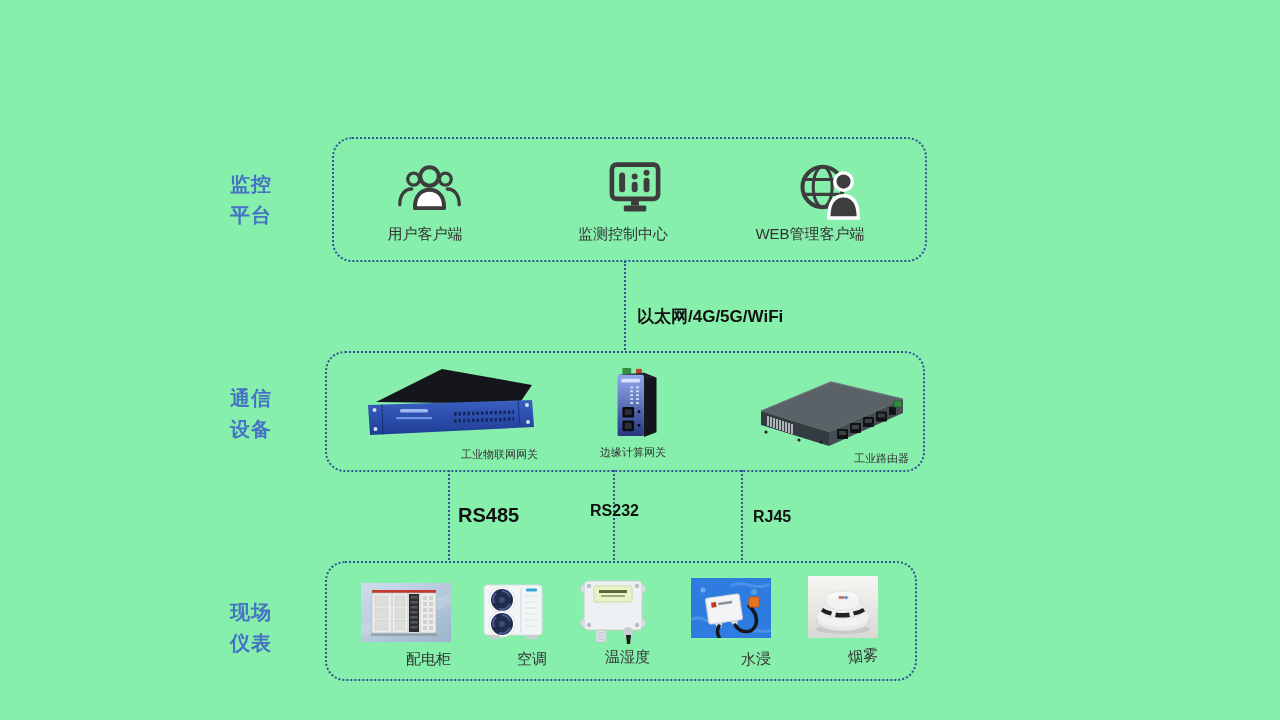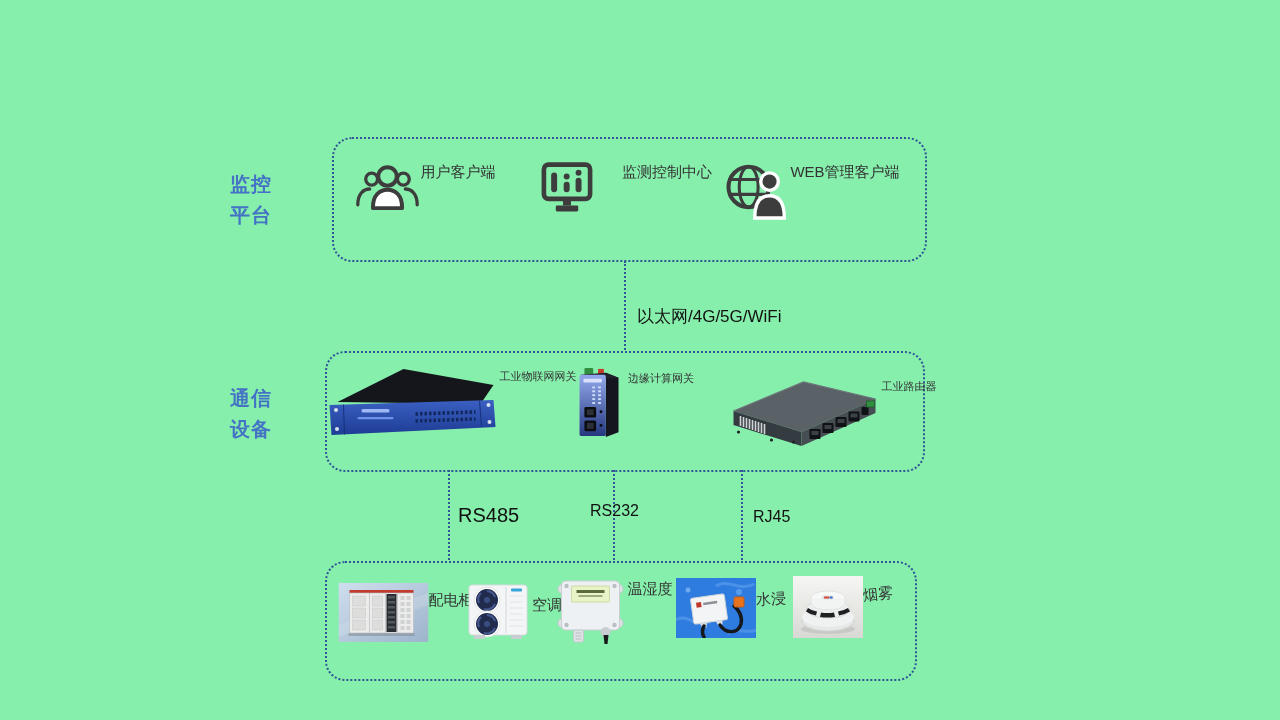--- a/index.html
+++ b/index.html
@@ -14,41 +14,45 @@
     font-family:"Liberation Sans","DejaVu Sans",sans-serif;overflow:hidden;
   }
   .layer-label{
     position:absolute;width:70px;text-align:center;color:var(--accent);
     font-size:20px;font-weight:bold;line-height:31px;letter-spacing:1px;
   }
   .dash-box{
     position:absolute;border:2px dotted var(--border);border-radius:20px;background:transparent;
   }
   .vline{position:absolute;width:0;border-left:2px dotted var(--border);}
-  .conn-label{position:absolute;color:#111111;font-weight:normal;font-size:17px;white-space:nowrap;}
-  .node{position:absolute;display:flex;flex-direction:row;align-items:flex-start;transform:translateX(-50%);}
+  .conn-label{position:absolute;color:#111111;font-weight:bold;font-size:17px;white-space:nowrap;}
+  .node{position:absolute;display:flex;flex-direction:column;align-items:flex-end;transform:translateX(-50%);}
   .caption{font-size:15px;color:var(--caption);white-space:nowrap;margin-top:5px;}
   .caption.mid{font-size:11px;}
   .ic-s{stroke:var(--icon);fill:none;}
   .ic-f{fill:var(--icon);}
   .ic-fw{fill:var(--icon);stroke:#ffffff;}
 </style>
 </head>
 <body>
 
 <div class="canvas">
 
   <div class="layer-label" style="left:216px;top:169px;">
     <span>监控</span><br>
     <span>平台</span>
   </div>
   <div class="layer-label" style="left:216px;top:383px;text-align:center;">
     <span>通信</span><br>
     <span>设备</span>
   </div>
+  <div class="layer-label" style="left:216px;top:597px;">
+    <span>现场</span><br>
+    <span>仪表</span>
+  </div>
 
   <div class="dash-box" style="left:332px;top:137px;width:591px;height:121px;"></div>
   <div class="dash-box" style="left:325px;top:351px;width:596px;height:117px;"></div>
   <div class="dash-box" style="left:325px;top:561px;width:588px;height:116px;"></div>
 
   <div class="vline" style="left:624px;top:261px;height:89px;"></div>
   <div class="conn-label" style="left:637px;top:305px;">以太网/4G/5G/WiFi</div>
 
   <div class="vline" style="left:448px;top:470px;height:90px;"></div>
   <div class="vline" style="left:613px;top:470px;height:90px;"></div>
@@ -66,21 +70,21 @@
         <path d="M95,66 C95,50 87,42 77,42"></path>
       </g>
       <g class="ic-s" stroke-width="6" stroke-linejoin="round" stroke-linecap="round">
         <circle cx="50" cy="23" r="14"></circle>
         <path d="M28,71 v-2 c0,-17 10,-26 22,-26 c12,0 22,9 22,26 v2 z" fill="#ffffff"></path>
       </g>
     </svg>
     <div class="caption">用户客户端</div>
   </div>
 
-  <div class="node" style="left:623px;top:158px;gap:22px;">
+  <div class="node" style="left:623px;top:158px;">
     <svg width="66" height="62" viewBox="0 0 100 84">
       <rect class="ic-s" x="15" y="5" width="70" height="52" rx="7" stroke-width="7"></rect>
       <g class="ic-f">
         <rect x="26" y="17" width="9" height="30" rx="4.5"></rect>
         <circle cx="49.5" cy="23" r="4.5"></circle>
         <rect x="45" y="31" width="9" height="16" rx="4.5"></rect>
         <circle cx="67.5" cy="17.5" r="4.5"></circle>
         <rect x="63" y="25" width="9" height="22" rx="4.5"></rect>
         <rect x="44" y="57" width="12" height="10"></rect>
         <rect x="33" y="67" width="34" height="9" rx="2"></rect>
@@ -285,21 +289,21 @@
       <circle cx="21" cy="44" r="11" fill="#202b4e"></circle>
       <g stroke="#46598f" stroke-width="2" fill="none">
         <path d="M21,35 a9,9 0 0 1 8,6"></path>
           <path d="M29,48 a9,9 0 0 1 -11,5"></path>
           <path d="M13,47 a9,9 0 0 1 2,-10"></path>
       </g>
       <circle cx="21" cy="44" r="3" fill="#3a4c80"></circle>
       <rect x="8" y="55" width="11" height="4" fill="#c9ced2"></rect>
       <rect x="45" y="55" width="11" height="4" fill="#c9ced2"></rect>
     </svg>
-    <div class="caption" style="margin-top:16px;">空调</div>
+    <div class="caption" style="margin-top:8px;">空调</div>
   </div>
 
   <div class="node" style="left:613px;top:576px;">
     <svg width="74" height="68" viewBox="0 0 74 68">
       <circle cx="9" cy="13" r="4.5" fill="#dfe3e6" stroke="#c4c9cd"></circle>
       <circle cx="65" cy="13" r="4.5" fill="#dfe3e6" stroke="#c4c9cd"></circle>
       <circle cx="9" cy="47" r="4.5" fill="#dfe3e6" stroke="#c4c9cd"></circle>
       <circle cx="65" cy="47" r="4.5" fill="#dfe3e6" stroke="#c4c9cd"></circle>
       <rect x="8" y="5" width="58" height="49" rx="4" fill="#eef1f3" stroke="#c9ced2"></rect>
       <circle cx="13" cy="10" r="2.2" fill="#b9bfc4"></circle>

